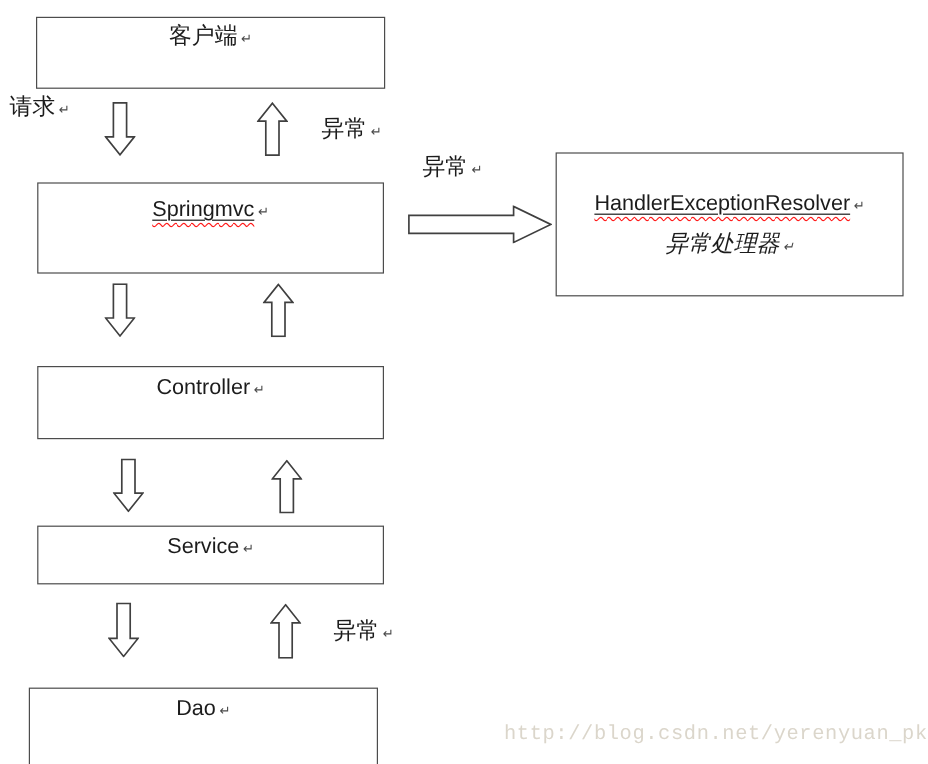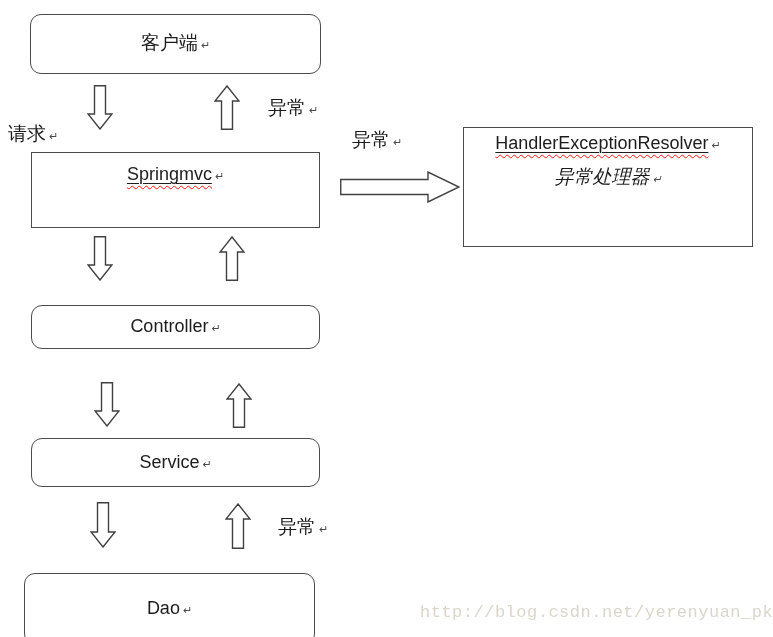--- a/index.html
+++ b/index.html
@@ -14,21 +14,21 @@
   .box{
     position:absolute;
     background:#ffffff;
     border:1.5px solid #4c4c4c;
     box-sizing:border-box;
     display:flex;
     flex-direction:column;
     align-items:center;
     text-align:center;
   }
-  .box.center{justify-content:center;border-radius:11px;}
+  .box.center{justify-content:flex-start;}
   .box.toppad{justify-content:flex-start;}
   .box-line{font-size:18px;line-height:32px;white-space:nowrap;}
   .cjk{font-size:19px;}
   .uline{
     text-decoration-line:underline;
     text-decoration-color:#1c1c1c;
     text-decoration-thickness:1px;
     text-underline-offset:3px;
   }
   .wavy{
@@ -65,54 +65,54 @@
 </style>
 </head>
 <body>
 
 <div class="canvas">
 
   <div class="box center" style="left:30px;top:14px;width:291px;height:60px;">
     <div class="box-line cjk"><span>客户端</span><span class="pmark">↵</span></div>
   </div>
 
-  <div class="flabel" style="left:8px;top:79px;margin-top:44px;"><span>请求</span><span class="pmark">↵</span></div>
+  <div class="flabel" style="left:8px;top:79px;"><span>请求</span><span class="pmark">↵</span></div>
 
   <div class="flabel" style="left:268px;top:97px;"><span>异常</span><span class="pmark">↵</span></div>
 
   <svg class="arrow" style="left:87px;top:85px;" width="26" height="45" viewBox="0 0 26 45">
     <polygon points="7.5,0.75 18.5,0.75 18.5,29 25,29 13,44 1,29 7.5,29" fill="#ffffff" stroke="#404040" stroke-width="1.4"></polygon>
   </svg>
   <svg class="arrow" style="left:214px;top:85px;" width="26" height="45" viewBox="0 0 26 45">
     <polygon points="13,1 25,16 18.5,16 18.5,44.25 7.5,44.25 7.5,16 1,16" fill="#ffffff" stroke="#404040" stroke-width="1.4"></polygon>
   </svg>
 
   <div class="box toppad" style="left:31px;top:152px;width:289px;height:76px;padding-top:5px;">
     <div class="box-line"><span class="uline"><span class="wavy">Springmvc</span></span><span class="pmark">↵</span></div>
   </div>
 
   <div class="flabel" style="left:352px;top:129px;"><span>异常</span><span class="pmark">↵</span></div>
 
   <svg class="arrow" style="left:340px;top:171px;" width="120" height="32" viewBox="0 0 120 32">
     <polygon points="0.75,8.5 88,8.5 88,1 119,16 88,31 88,23.5 0.75,23.5" fill="#ffffff" stroke="#404040" stroke-width="1.4"></polygon>
   </svg>
 
-  <div class="box toppad" style="left:463px;top:127px;width:290px;height:120px;padding-top:0;">
+  <div class="box toppad" style="left:463px;top:127px;width:290px;height:120px;padding-top:26px;">
     <div class="box-line" style="line-height:31px;"><span class="uline"><span class="wavy">HandlerExceptionResolver</span></span><span class="pmark">↵</span></div>
     <div class="box-line cjk" style="line-height:31px;font-style:italic;"><span>异常处理器</span><span class="pmark">↵</span></div>
   </div>
 
   <svg class="arrow" style="left:87px;top:236px;" width="26" height="45" viewBox="0 0 26 45">
     <polygon points="7.5,0.75 18.5,0.75 18.5,29 25,29 13,44 1,29 7.5,29" fill="#ffffff" stroke="#404040" stroke-width="1.4"></polygon>
   </svg>
   <svg class="arrow" style="left:219px;top:236px;" width="26" height="45" viewBox="0 0 26 45">
     <polygon points="13,1 25,16 18.5,16 18.5,44.25 7.5,44.25 7.5,16 1,16" fill="#ffffff" stroke="#404040" stroke-width="1.4"></polygon>
   </svg>
 
-  <div class="box center" style="left:31px;top:305px;width:289px;height:44px;">
+  <div class="box center" style="left:31px;top:305px;width:289px;height:61px;">
     <div class="box-line"><span>Controller</span><span class="pmark">↵</span></div>
   </div>
 
   <svg class="arrow" style="left:94px;top:382px;" width="26" height="45" viewBox="0 0 26 45">
     <polygon points="7.5,0.75 18.5,0.75 18.5,29 25,29 13,44 1,29 7.5,29" fill="#ffffff" stroke="#404040" stroke-width="1.4"></polygon>
   </svg>
   <svg class="arrow" style="left:226px;top:383px;" width="26" height="45" viewBox="0 0 26 45">
     <polygon points="13,1 25,16 18.5,16 18.5,44.25 7.5,44.25 7.5,16 1,16" fill="#ffffff" stroke="#404040" stroke-width="1.4"></polygon>
   </svg>
 

